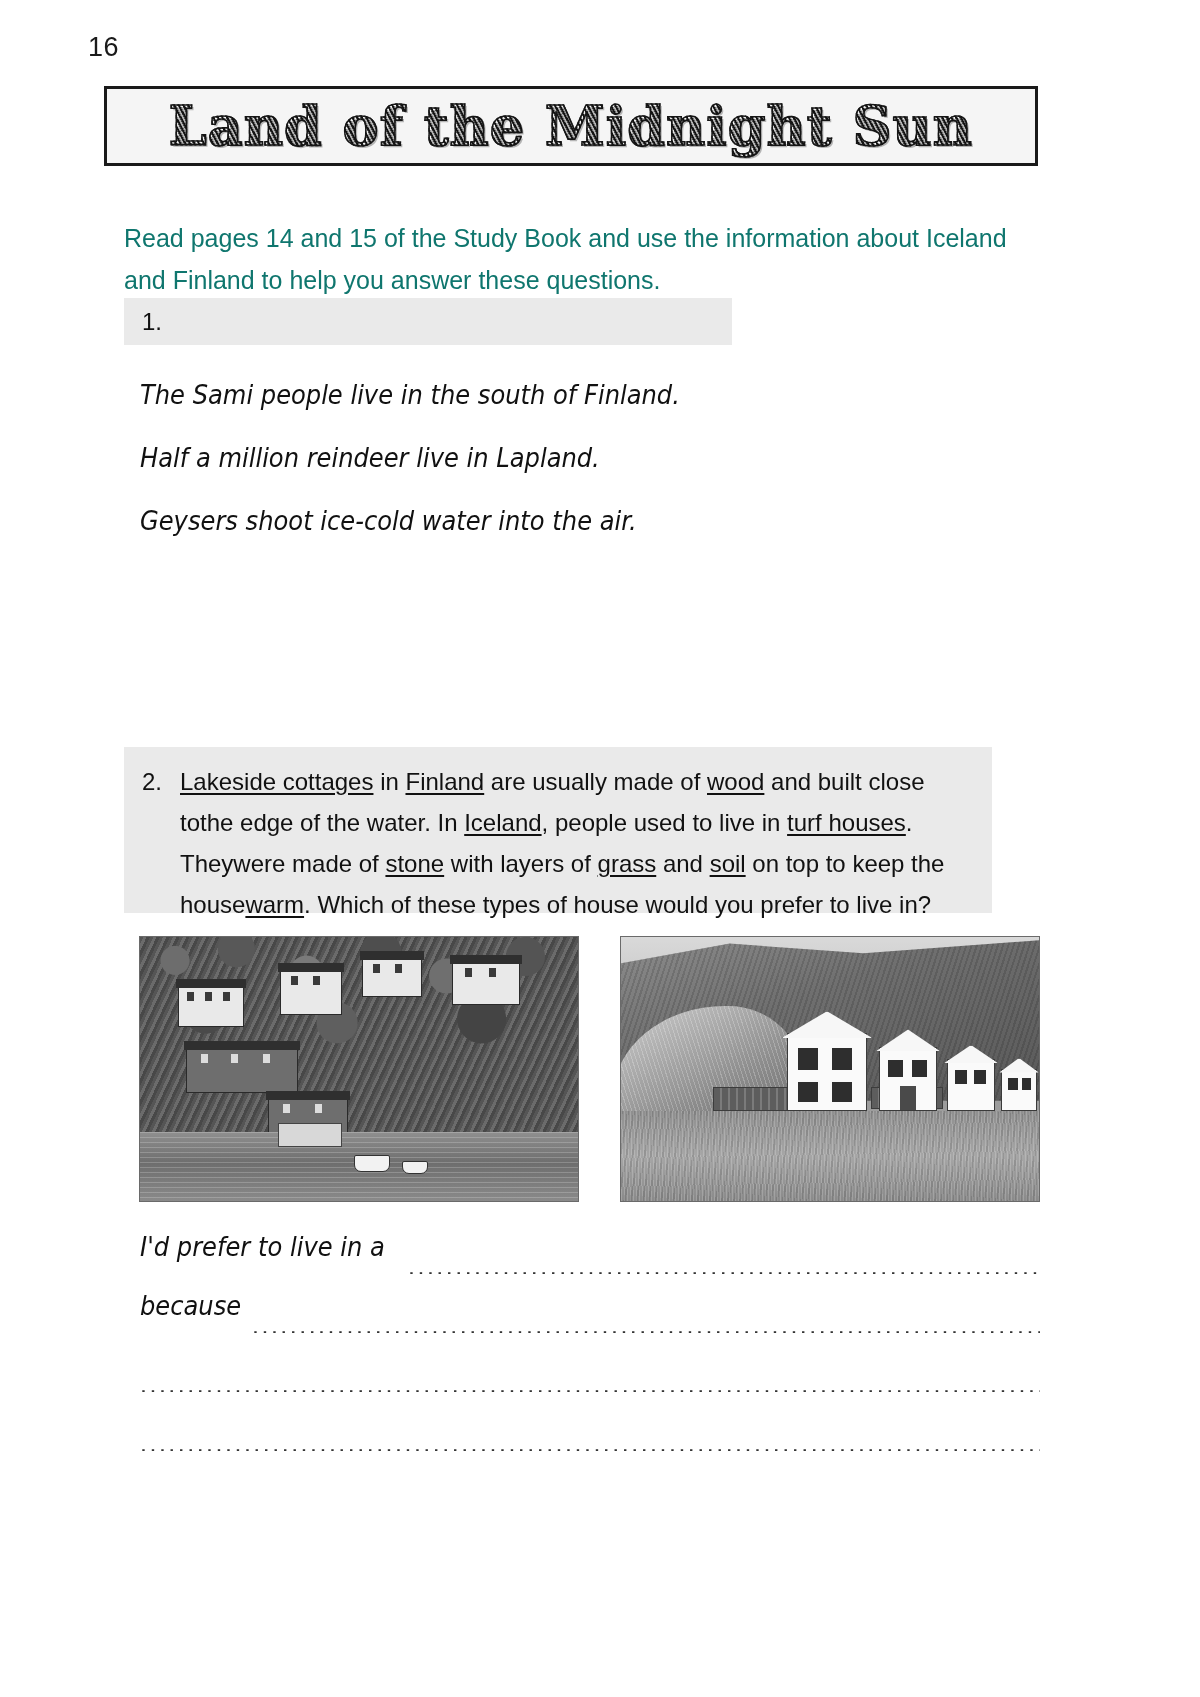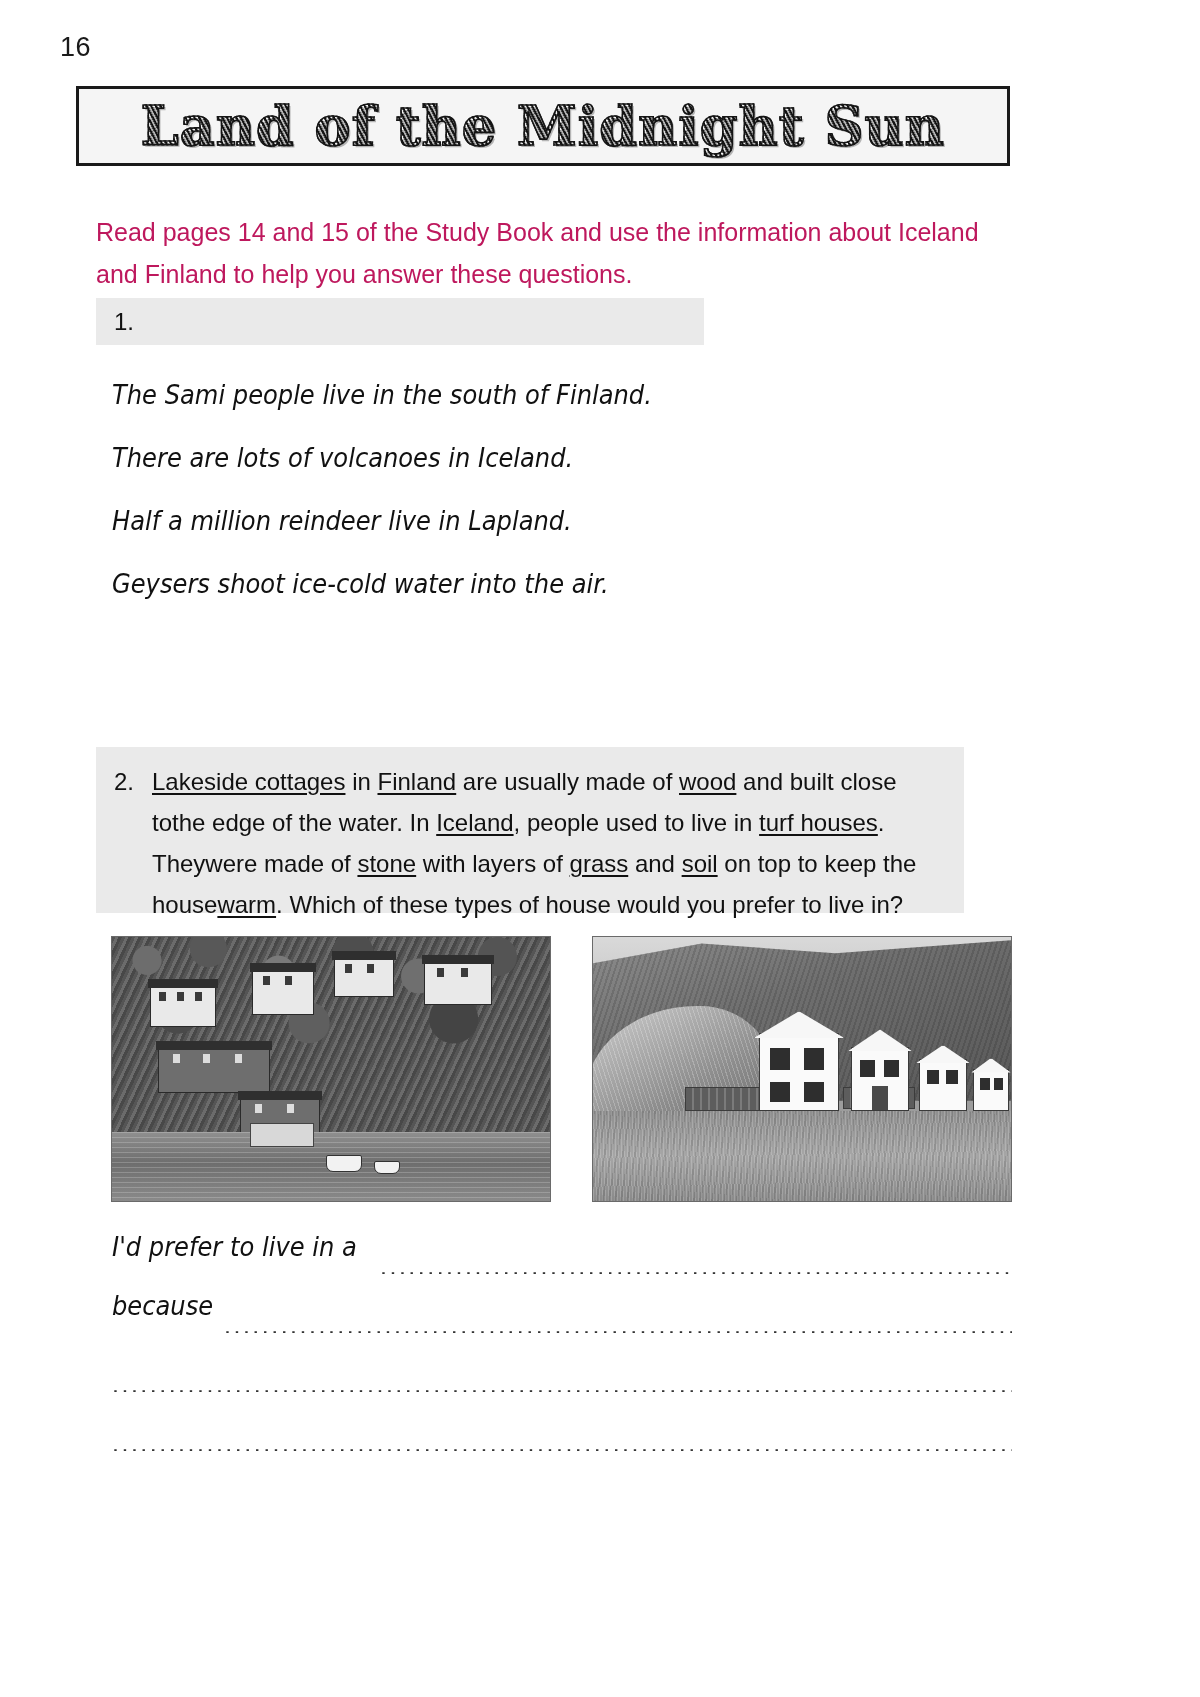--- a/index.html
+++ b/index.html
@@ -1,20 +1,20 @@
 <!DOCTYPE html>
 <html><head>
 <meta charset="utf-8">
 <style>
   html,body{margin:0;padding:0;background:#ffffff;}
   body{
     width:1200px;height:1697px;position:relative;overflow:hidden;
     font-family:"Liberation Sans",sans-serif;color:#000;
   }
-  .page{position:absolute;inset:0;}
+  .page{position:absolute;inset:0;margin-left:28px;}
 
   
   .page-number{
     position:absolute;left:60px;top:32px;
     font-size:27px;letter-spacing:.5px;color:#1a1a1a;
     font-family:"Liberation Sans",sans-serif;
   }
 
   
   .title-banner{
@@ -38,22 +38,22 @@
     -webkit-background-clip:text;
     background-clip:text;
     color:transparent;
     -webkit-text-stroke:1.6px #151515;
     text-shadow:2px 2px 0 rgba(30,30,30,.30);
     white-space:nowrap;
   }
 
   
   .intro{
-    position:absolute;left:96px;top:186px;width:900px;
-    font-size:25px;line-height:42px;color:#be185d;
+    position:absolute;left:96px;top:192px;width:900px;
+    font-size:25px;line-height:42px;color:#0f766e;
   }
 
   
   .qbox{
     position:absolute;background:#eaeaea;box-sizing:border-box;
   }
   .q1box{left:96px;top:298px;width:608px;height:47px;}
   .q1row{
     display:flex;align-items:center;height:100%;
     font-size:24px;color:#111;padding-left:18px;
@@ -210,24 +210,20 @@
   <div class="qbox q1box">
     <div class="q1row">
       <span class="q1num">1.</span>
     </div>
   </div>
 
   <div class="statement-list">
     <div class="statement-row">
       <span class="statement-text">The Sami people live in the south of Finland.</span>
       <span class="answer-dots dots-a">......................................</span>
-    </div>
-    <div class="statement-row">
-      <span class="statement-text">There are lots of volcanoes in Iceland.</span>
-      <span class="answer-dots dots-b">......................................</span>
     </div>
     <div class="statement-row">
       <span class="statement-text">Half a million reindeer live in Lapland.</span>
       <span class="answer-dots dots-c">......................................</span>
     </div>
     <div class="statement-row">
       <span class="statement-text">Geysers shoot ice-cold water into the air.</span>
       <span class="answer-dots dots-d">......................................</span>
     </div>
   </div>

